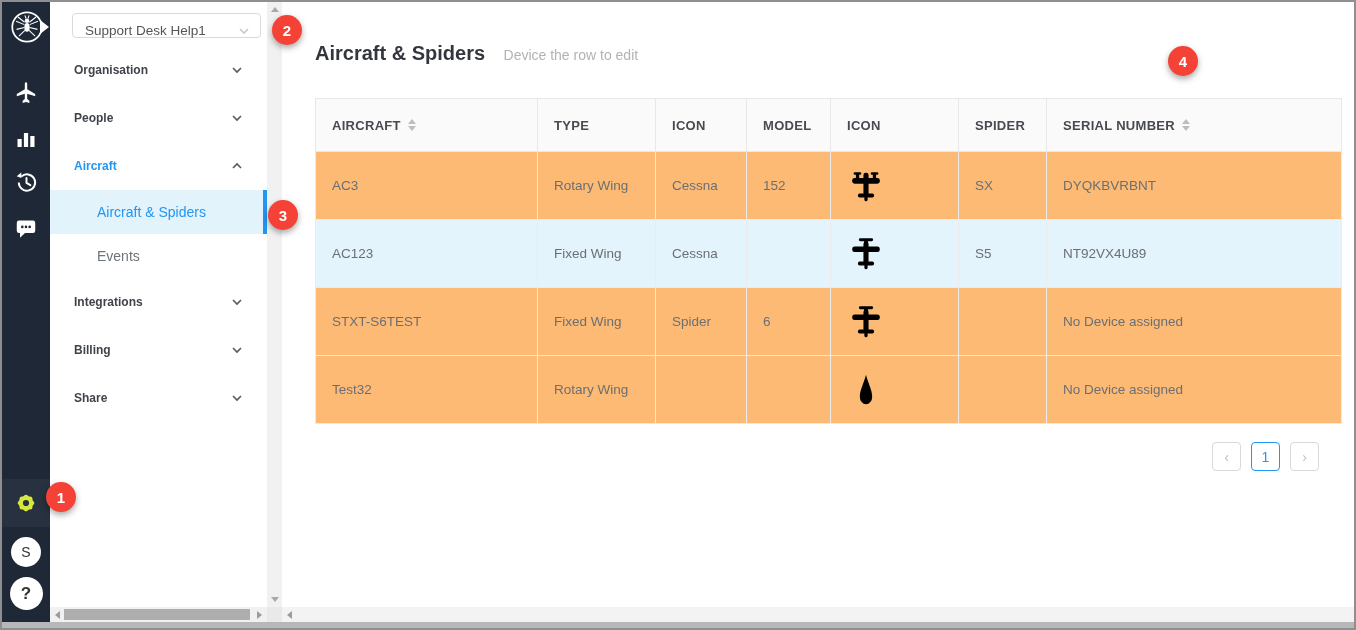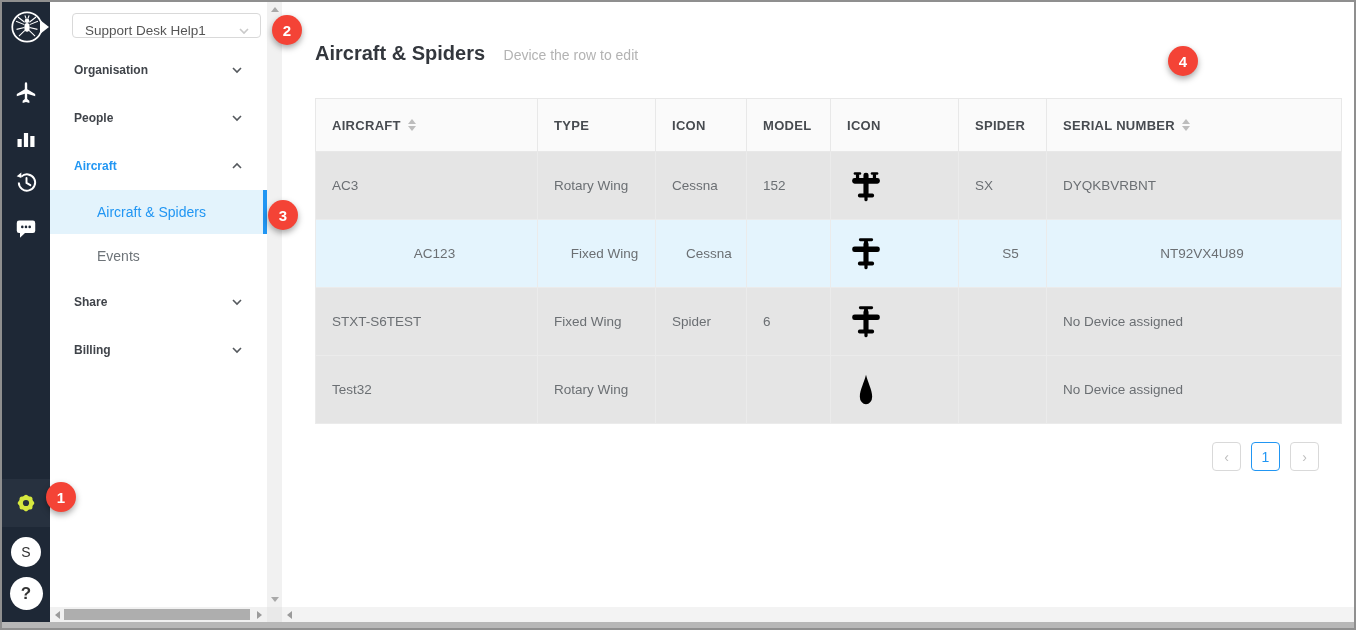--- a/index.html
+++ b/index.html
@@ -44,22 +44,22 @@
   .main-header { position:relative; margin:40px 35px 0 33px; height:42px; }
   .page-title { display:inline-block; font-size:20px; font-weight:bold; color:#33373d; }
   .page-subtitle { display:inline-block; margin-left:14px; font-size:14px; color:#b3b3b3; }
   .add-btn { position:absolute; right:0; top:-4px; width:130px; height:38px; background:#fff;
              border:1px solid #2196f3; border-radius:3px; color:#2196f3; font-size:15px; cursor:pointer;
              font-family:"Liberation Sans", sans-serif; }
 
   table.grid { margin:14px 35px 0 33px; width:1026px; border-collapse:collapse; table-layout:fixed; }
   .grid th { background:#fafafa; border:1px solid #e8e8e8; height:53px; text-align:left; padding:0 0 0 16px;
              font-size:13px; font-weight:bold; color:#474b50; letter-spacing:.3px; }
-  .grid td { border:1px solid #ebebeb; height:68px; padding:0 0 0 16px; font-size:13.5px; color:#6b6f73; background:#e5e5e5; }
-  .grid tr.highlighted td { background:#e4f4fd;text-align:center; }
+  .grid td { border:1px solid #ebebeb; height:68px; padding:0 0 0 16px; font-size:13.5px; color:#6b6f73; background:#fdba74; }
+  .grid tr.highlighted td { background:#e4f4fd; }
   .grid tr.data-row { cursor:pointer; }
   .th-inner { display:flex; align-items:center; gap:7px; }
   .sort-icon { display:inline-flex; flex-direction:column; gap:2px; }
   .sort-icon i { width:0; height:0; border-left:4px solid transparent; border-right:4px solid transparent; display:block; }
   .sort-icon .up { border-bottom:5px solid #bdbdbd; }
   .sort-icon .down { border-top:5px solid #bdbdbd; }
   .row-icon svg { display:block; }
 
   .pagination { margin:18px 35px 0 0; display:flex; justify-content:flex-end; gap:10px; }
   .pg-btn { width:29px; height:29px; border:1px solid #d9d9d9; border-radius:4px; background:#fff;
@@ -202,27 +202,33 @@
         <polyline points="2,6 6,2 10,6" fill="none" stroke="#55595e" stroke-width="1.6"></polyline>
         </svg>
     </div>
     <div class="nav-sub active">
       <span>Aircraft &amp; Spiders</span>
     </div>
     <div class="nav-sub">
       <span>Events</span>
     </div>
     <div class="nav-group">
-      <span class="lbl">Share</span>
+      <span class="lbl">Integrations</span>
       <svg class="chev" width="12" height="8" viewBox="0 0 12 8">
         <polyline points="2,2 6,6 10,2" fill="none" stroke="#55595e" stroke-width="1.6"></polyline>
         </svg>
     </div>
     <div class="nav-group">
       <span class="lbl">Billing</span>
+      <svg class="chev" width="12" height="8" viewBox="0 0 12 8">
+        <polyline points="2,2 6,6 10,2" fill="none" stroke="#55595e" stroke-width="1.6"></polyline>
+        </svg>
+    </div>
+    <div class="nav-group">
+      <span class="lbl">Share</span>
       <svg class="chev" width="12" height="8" viewBox="0 0 12 8">
         <polyline points="2,2 6,6 10,2" fill="none" stroke="#55595e" stroke-width="1.6"></polyline>
         </svg>
     </div>
   </nav>
 
   <div class="vscroll">
     <span class="tri-up"></span>
     <span class="tri-down"></span>
   </div>

